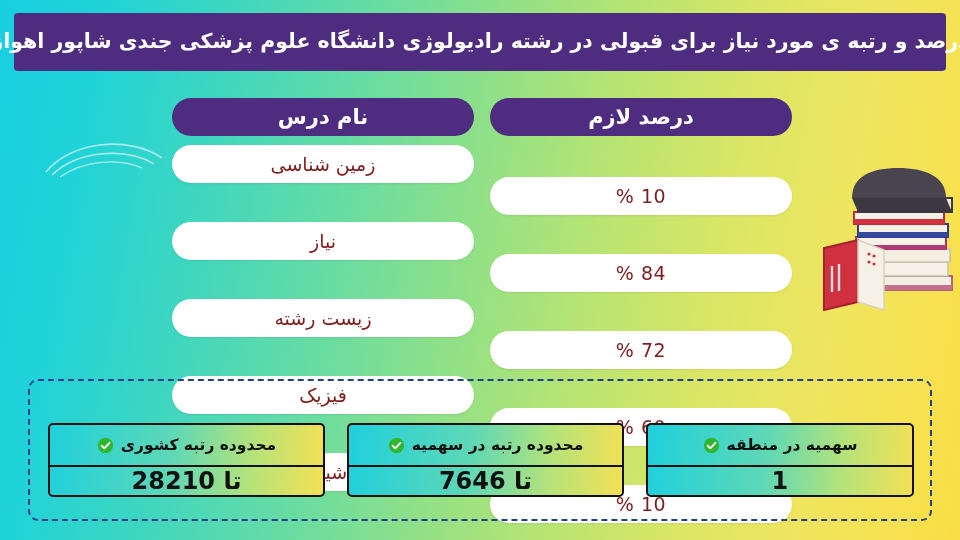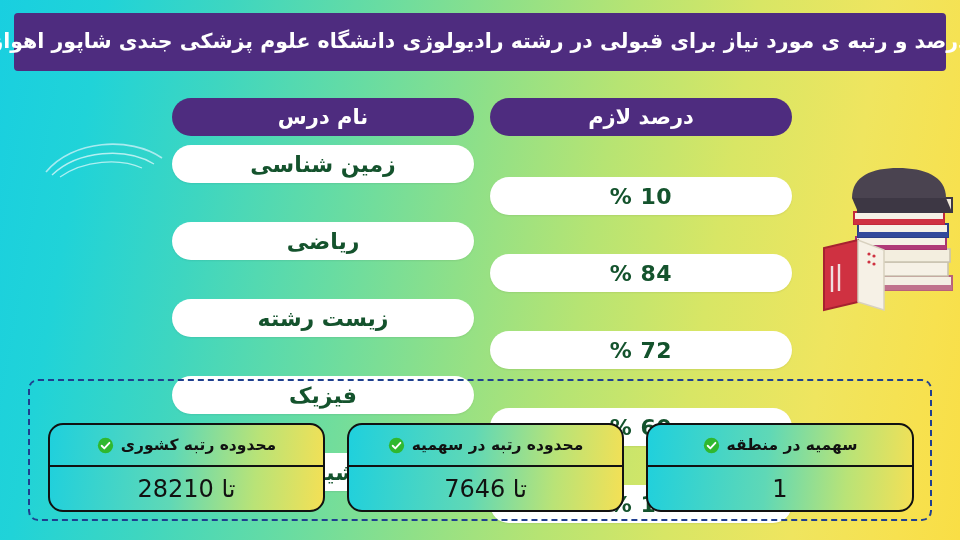--- a/index.html
+++ b/index.html
@@ -94,23 +94,23 @@
   .head .cell {
     background: #4e2c7f;
     color: #ffffff;
     font-size: 21px;
     font-weight: bold;
   }
   .head { margin-bottom: 9px; }
 
   .body .cell {
     background: #ffffff;
-    color: #14532d;
-    font-size: 22px;
-    font-weight: bold;
+    color: #7f1d1d;
+    font-size: 19px;
+    font-weight: normal;
     box-shadow: 0 1px 2px rgba(0,0,0,0.07);
   }
   .body .cell.percent {
     font-family: "DejaVu Sans", "Liberation Sans", sans-serif;
     letter-spacing: 0.5px;
     margin-top: 32px;
   }
 
   
   .books {
@@ -160,21 +160,21 @@
     left: 48px;
     top: 423px;
     width: 866px;
     display: flex;
     flex-direction: row-reverse;
     justify-content: space-between;
   }
   .card {
     width: 277px;
     border: 2px solid #111111;
-    border-radius: 15px;
+    border-radius: 5px;
     overflow: hidden;
     background: linear-gradient(95deg, #1fd0dd 0%, #5fd8b6 45%, #b9e377 75%, #f4e055 100%);
     box-sizing: border-box;
   }
   .card.narrow { width: 268px; }
   .card-head {
     height: 42px;
     display: flex;
     flex-direction: row-reverse;
     align-items: center;
@@ -188,27 +188,27 @@
     font-size: 15.5px;
     font-weight: bold;
     white-space: nowrap;
   }
   .check {
     width: 17px;
     height: 17px;
     flex: 0 0 17px;
   }
   .card-value {
-    height: 43px;
+    height: 28px;
     display: flex;
     align-items: center;
     justify-content: center;
     color: #111111;
     font-size: 24px;
-    font-weight: normal;
+    font-weight: bold;
     letter-spacing: 0.4px;
   }
 </style>
 </head>
 <body>
 
 <div class="poster">
 
   <svg class="swoosh" viewBox="0 0 125 58">
     <path d="M4 44 C 30 12, 88 8, 120 30" fill="none" stroke="#bfeff5" stroke-width="1.6" opacity="0.85"></path>
@@ -226,21 +226,21 @@
       <div class="cell subject">نام درس</div>
       <div class="cell percent">درصد لازم</div>
     </div>
 
     <div class="body">
       <div class="t-row">
         <div class="cell subject">زمین شناسی</div>
         <div class="cell percent">10 %</div>
       </div>
       <div class="t-row">
-        <div class="cell subject">ریاضی</div>
+        <div class="cell subject">نیاز</div>
         <div class="cell percent">84 %</div>
       </div>
       <div class="t-row">
         <div class="cell subject">زیست رشته</div>
         <div class="cell percent">72 %</div>
       </div>
       <div class="t-row">
         <div class="cell subject">فیزیک</div>
         <div class="cell percent">60 %</div>
       </div>

